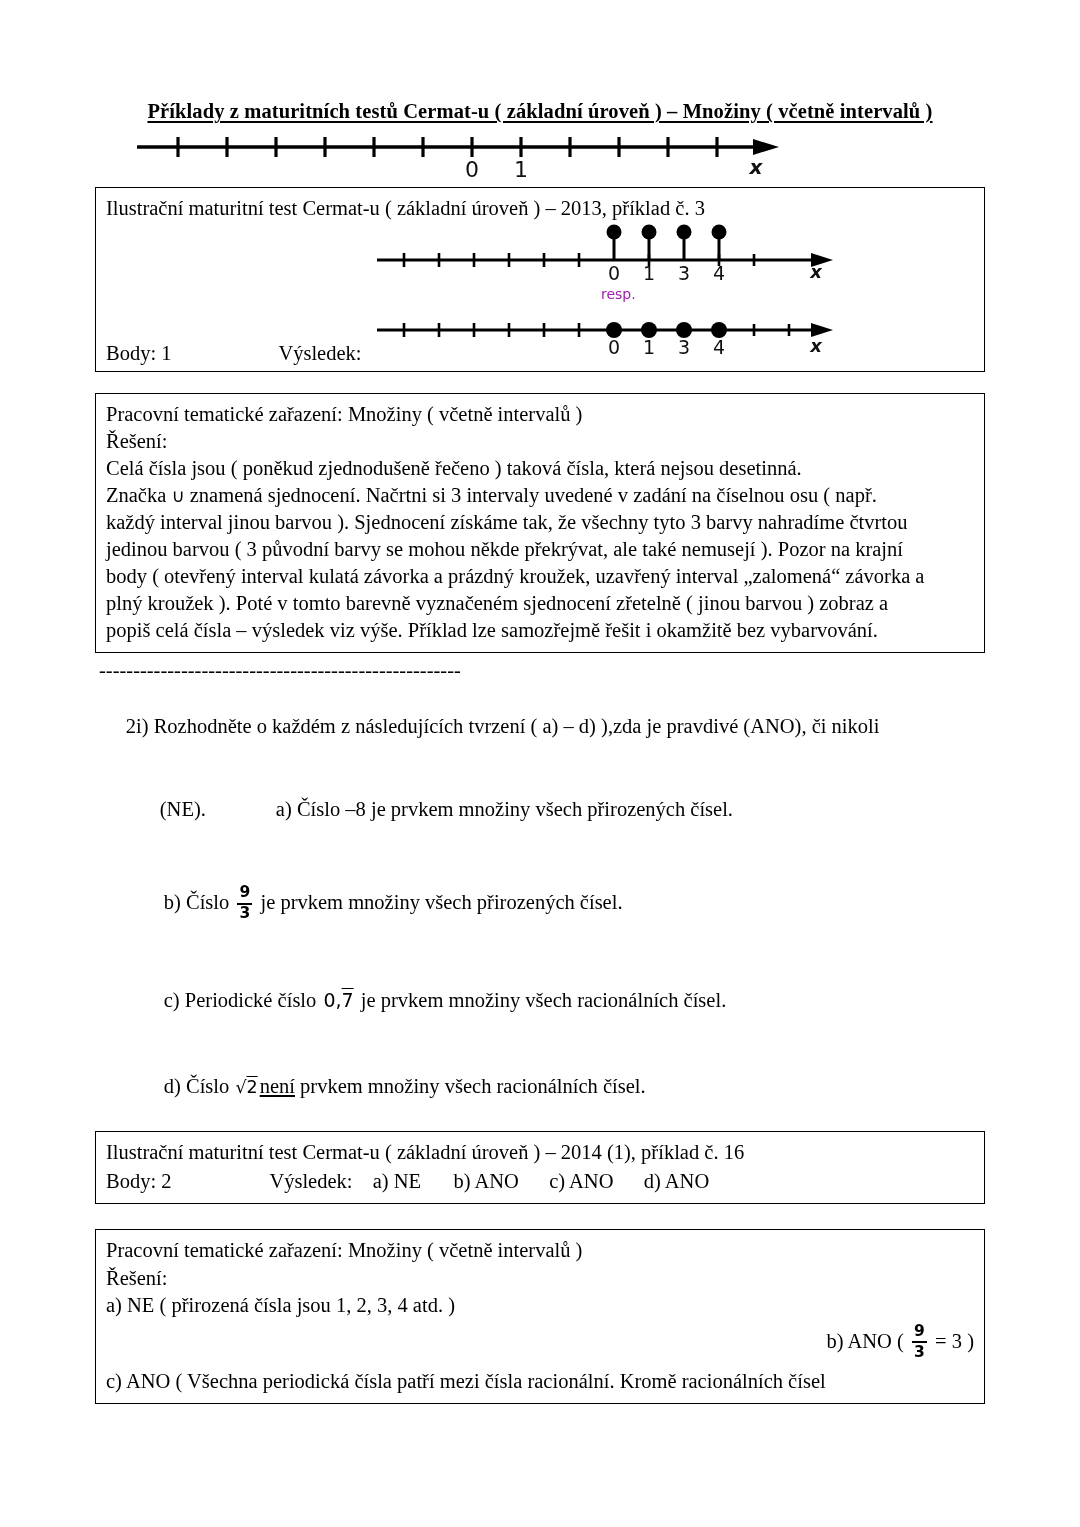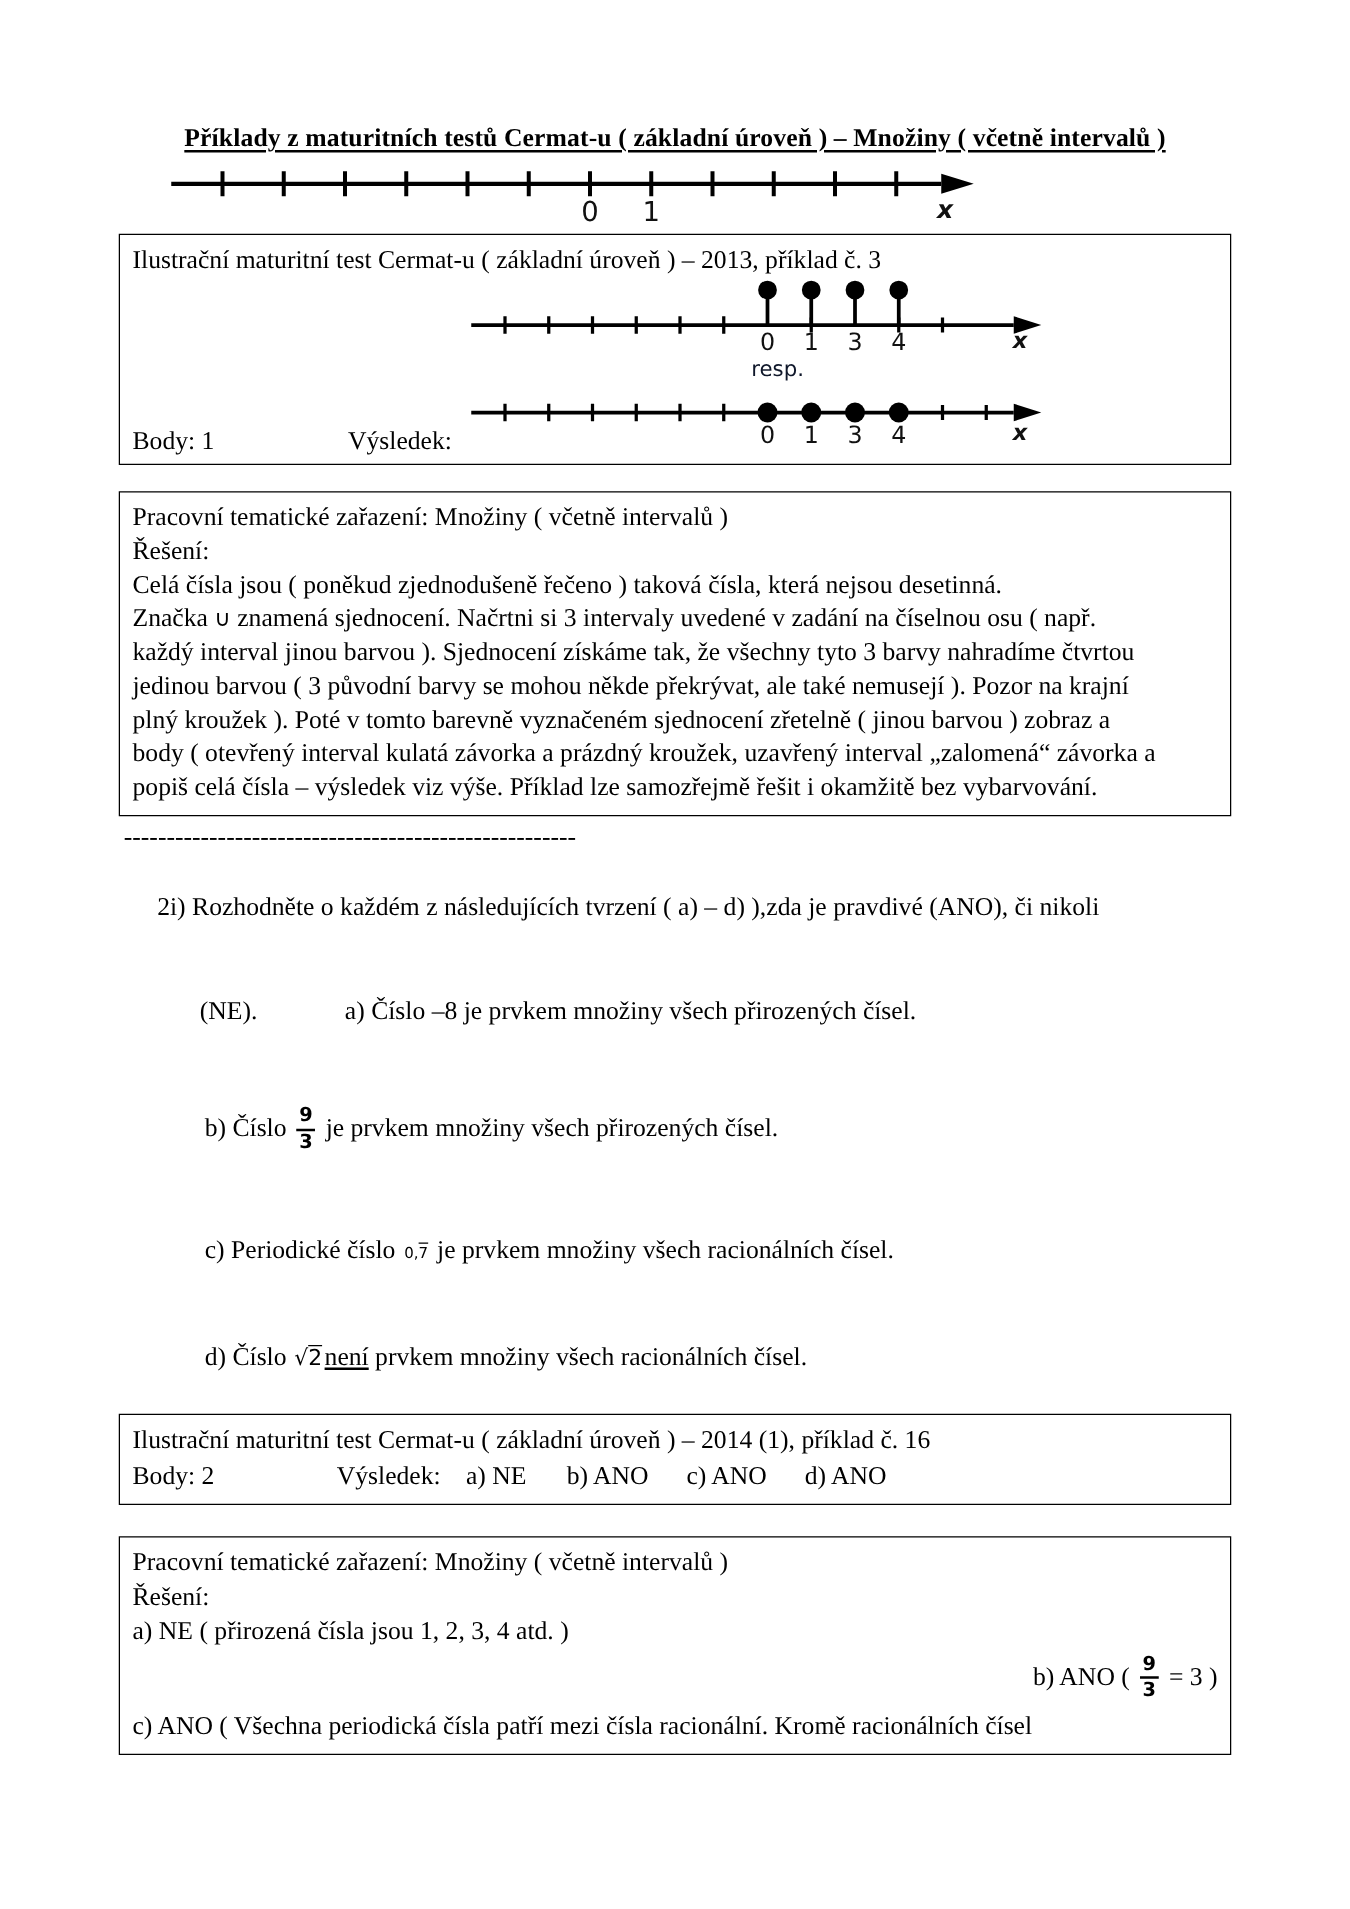--- a/index.html
+++ b/index.html
@@ -95,21 +95,21 @@
     width: 15px;
     height: 2.2px;
     background: #000;
     margin: 1.5px 0;
   }
   .frac .den { padding: 0 2px; }
 
   
   .repdec {
     font-family: "DejaVu Sans", sans-serif;
-    font-size: 12px;
+    font-size: 19px;
     font-weight: normal;
     vertical-align: baseline;
     margin: 0 2px;
   }
   .repdec .ovl {
     text-decoration: overline;
     text-underline-offset: 2px;
   }
 
   
@@ -186,21 +186,21 @@
           <circle cx="345" cy="12" r="7.5"></circle>
         </g>
         <text x="240" y="60" text-anchor="middle" font-family="DejaVu Sans, sans-serif" font-size="19" fill="#111">0</text>
         <text x="275" y="60" text-anchor="middle" font-family="DejaVu Sans, sans-serif" font-size="19" fill="#111">1</text>
         <text x="310" y="60" text-anchor="middle" font-family="DejaVu Sans, sans-serif" font-size="19" fill="#111">3</text>
         <text x="345" y="60" text-anchor="middle" font-family="DejaVu Sans, sans-serif" font-size="19" fill="#111">4</text>
         <text x="442" y="58" text-anchor="middle" font-family="DejaVu Sans, sans-serif" font-style="italic" font-weight="bold" font-size="18" fill="#111">x</text>
       </svg>
     </div>
 
-    <div style="position:absolute; left:505px; top:98px; font-family:'DejaVu Sans',sans-serif; font-size:17px; color:#0f172a;">resp.</div>
+    <div style="position:absolute; left:505px; top:98px; font-family:'DejaVu Sans',sans-serif; font-size:14px; color:#a21caf;">resp.</div>
 
     <div style="position:absolute; left:278px; top:126px;">
       <svg class="numline" width="470" height="50" viewBox="0 0 470 50">
         <line x1="3" y1="16" x2="437" y2="16" stroke="#000" stroke-width="3"></line>
         <polygon points="437,9 459,16 437,23" fill="#000"></polygon>
         <g stroke="#000" stroke-width="2.6">
           <line x1="30" y1="9" x2="30" y2="23"></line>
           <line x1="65" y1="9" x2="65" y2="23"></line>
           <line x1="100" y1="9" x2="100" y2="23"></line>
           <line x1="135" y1="9" x2="135" y2="23"></line>
@@ -233,22 +233,22 @@
 
   <div class="framed body-text" style="margin:21px 95px 0 95px;">
     <div>Pracovní tematické zařazení: Množiny ( včetně intervalů )</div>
     <div>Řešení:</div>
     <div>Celá čísla jsou ( poněkud zjednodušeně řečeno ) taková čísla, která nejsou desetinná.</div>
     <div>
       <span>Značka </span><span style="font-family:'DejaVu Sans',sans-serif; font-size:18px;">∪</span><span> znamená sjednocení. Načrtni si 3 intervaly uvedené v zadání na číselnou osu ( např.</span>
     </div>
     <div>každý interval jinou barvou ). Sjednocení získáme tak, že všechny tyto 3 barvy nahradíme čtvrtou</div>
     <div>jedinou barvou ( 3 původní barvy se mohou někde překrývat, ale také nemusejí ). Pozor na krajní</div>
+    <div>body ( otevřený interval kulatá závorka a prázdný kroužek, uzavřený interval „zalomená“ závorka a</div>
     <div>plný kroužek ). Poté v tomto barevně vyznačeném sjednocení zřetelně ( jinou barvou ) zobraz a</div>
-    <div>body ( otevřený interval kulatá závorka a prázdný kroužek, uzavřený interval „zalomená“ závorka a</div>
     <div>popiš celá čísla – výsledek viz výše. Příklad lze samozřejmě řešit i okamžitě bez vybarvování.</div>
   </div>
 
   <div class="dashsep" style="margin:7px 0 0 99px;">-----------------------------------------------------</div>
 
   <div class="block body-text" style="margin-top:5px;">
     <div class="q-line">
       <span>2i)</span><span>&nbsp;</span><span>Rozhodněte o každém z následujících tvrzení ( a) – d) ),zda je pravdivé (ANO), či nikoli</span>
     </div>
     <div class="q-line indent1" style="margin-top:2px;">

